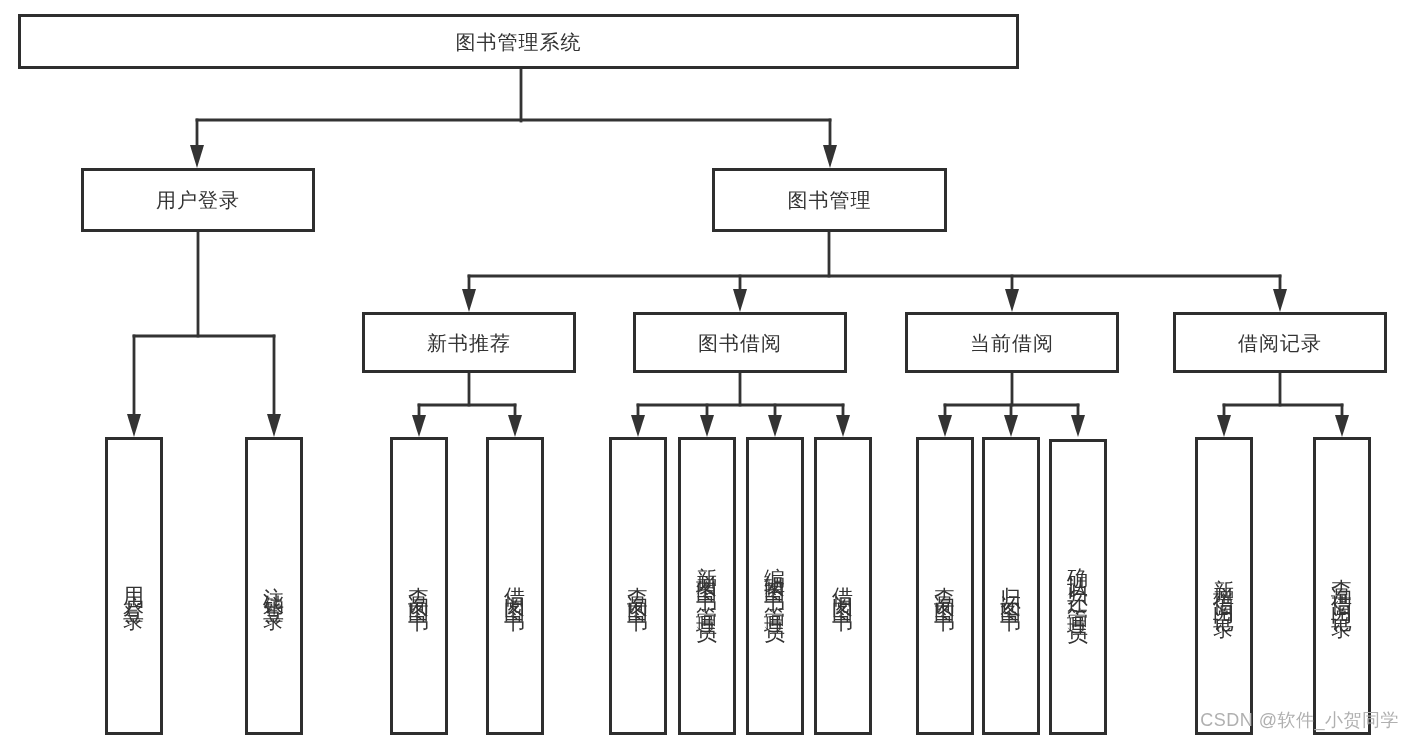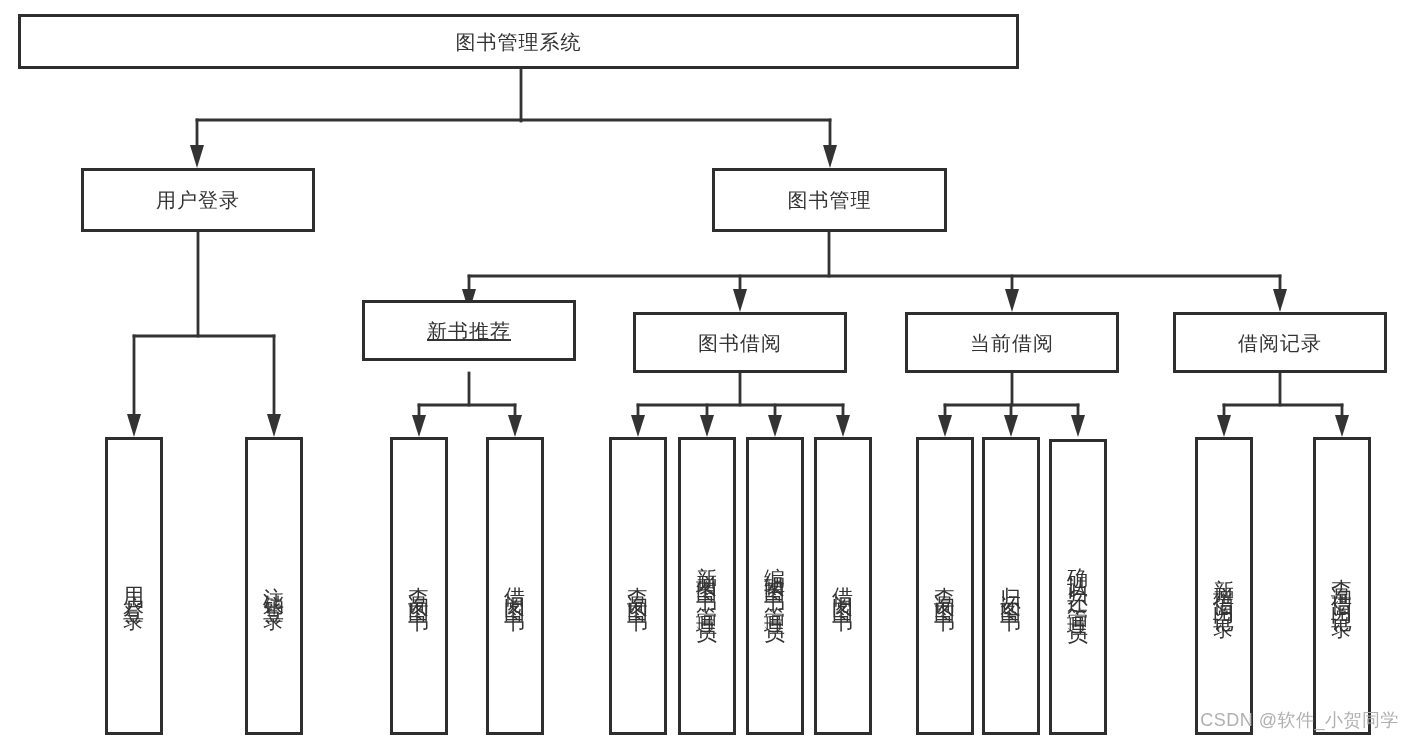--- a/index.html
+++ b/index.html
@@ -135,21 +135,21 @@
     <span>图书管理系统</span>
   </div>
 
   <div class="node h" style="left:81px; top:168px; width:234px; height:64px;">
     <span>用户登录</span>
   </div>
   <div class="node h" style="left:712px; top:168px; width:235px; height:64px;">
     <span>图书管理</span>
   </div>
 
-  <div class="node h" style="left:362px; top:300px; width:214px; height:61px;text-decoration:underline;">
+  <div class="node h" style="left:362px; top:312px; width:214px; height:61px;">
     <span>新书推荐</span>
   </div>
   <div class="node h" style="left:633px; top:312px; width:214px; height:61px;">
     <span>图书借阅</span>
   </div>
   <div class="node h" style="left:905px; top:312px; width:214px; height:61px;">
     <span>当前借阅</span>
   </div>
   <div class="node h" style="left:1173px; top:312px; width:214px; height:61px;">
     <span>借阅记录</span>

